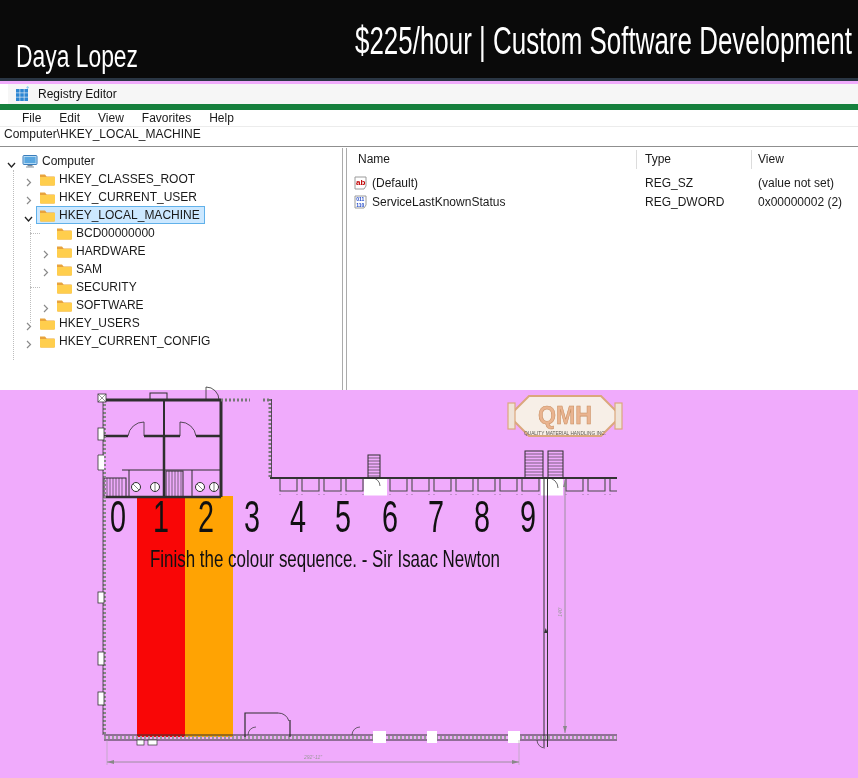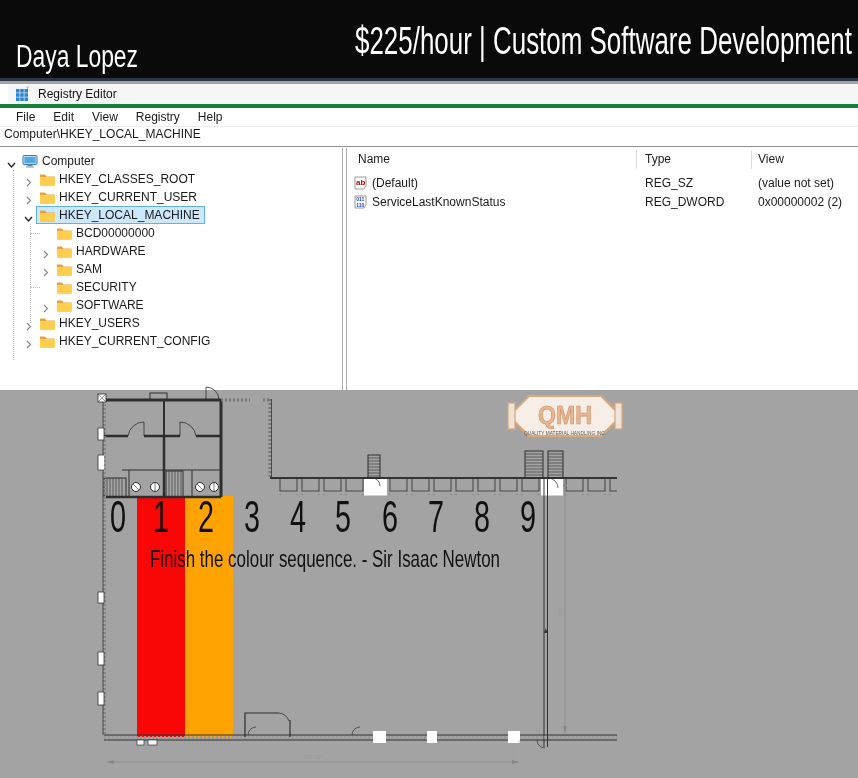--- a/index.html
+++ b/index.html
@@ -1,31 +1,31 @@
 <!DOCTYPE html>
 <html><head>
 <meta charset="utf-8">
 <style>
   * { margin:0; padding:0; box-sizing:border-box; }
   body { background:#dcdcdc; font-family:"Liberation Sans", sans-serif; }
-  .screen { position:relative; width:858px; height:778px; background:#a3a3a3; overflow:hidden; }
+  .screen { position:relative; width:858px; height:778px; background:#f0abfc; overflow:hidden; }
 
   
   .banner { position:absolute; left:0; top:0; width:858px; height:81px;
             background:#0a0a0a; border-bottom:3px solid #2a3644; }
   .banner svg { display:block; }
 
   
   .regedit { position:absolute; left:0; top:84px; width:858px; height:306px; background:#fff;
              color:#1a1a1a; font-size:12px; }
   .titlebar { position:absolute; left:8px; top:0; width:100%; height:20px; background:#f6f6f6;
               display:flex; align-items:center; padding-left:7px; }
   .titlebar .ttl { margin-left:7px; font-size:12px; color:#111; }
   .menubar { position:absolute; left:0; top:20px; width:100%; height:22px; background:#fff;
-             border-top:4px solid #15803d; display:flex; align-items:center; padding-left:7px; }
+             border-top:6px solid #15803d; display:flex; align-items:center; padding-left:13px; }
   .menubar span { padding:2px 9px; cursor:default; }
   .addressbar { position:absolute; left:0; top:42px; width:100%; height:20px; background:#fff;
                 border-top:1px solid #ececec; display:flex; align-items:flex-start; padding-left:4px; }
   .panes { position:absolute; left:0; top:62px; width:100%; height:244px; border-top:1px solid #8f8f8f; }
   .tree { position:absolute; left:0; top:1px; width:342px; height:242px; overflow:hidden; }
   .splitter { position:absolute; left:342px; top:1px; width:5px; height:242px; background:#fff;
               border-left:1px solid #ababab; border-right:1px solid #ababab; cursor:col-resize; }
   .list { position:absolute; left:347px; top:1px; right:0; height:242px; }
 
   
@@ -77,21 +77,21 @@
           <rect x="9.4" y="11.4" width="3.6" height="3.6" fill="#2e87d3"></rect>
         <path d="M12.6,0 l1.5,1.5 -1.5,1.5 -1.5,-1.5 Z" fill="#8ecdf2"></path>
       </svg>
       <span class="ttl">Registry Editor</span>
     </div>
 
     <nav class="menubar">
       <span>File</span>
       <span>Edit</span>
       <span>View</span>
-      <span>Registry</span>
+      <span>Favorites</span>
       <span>Help</span>
     </nav>
 
     <div class="addressbar">
       <span>Computer\HKEY_LOCAL_MACHINE</span>
     </div>
 
     <div class="panes">
 
       <div class="tree">

